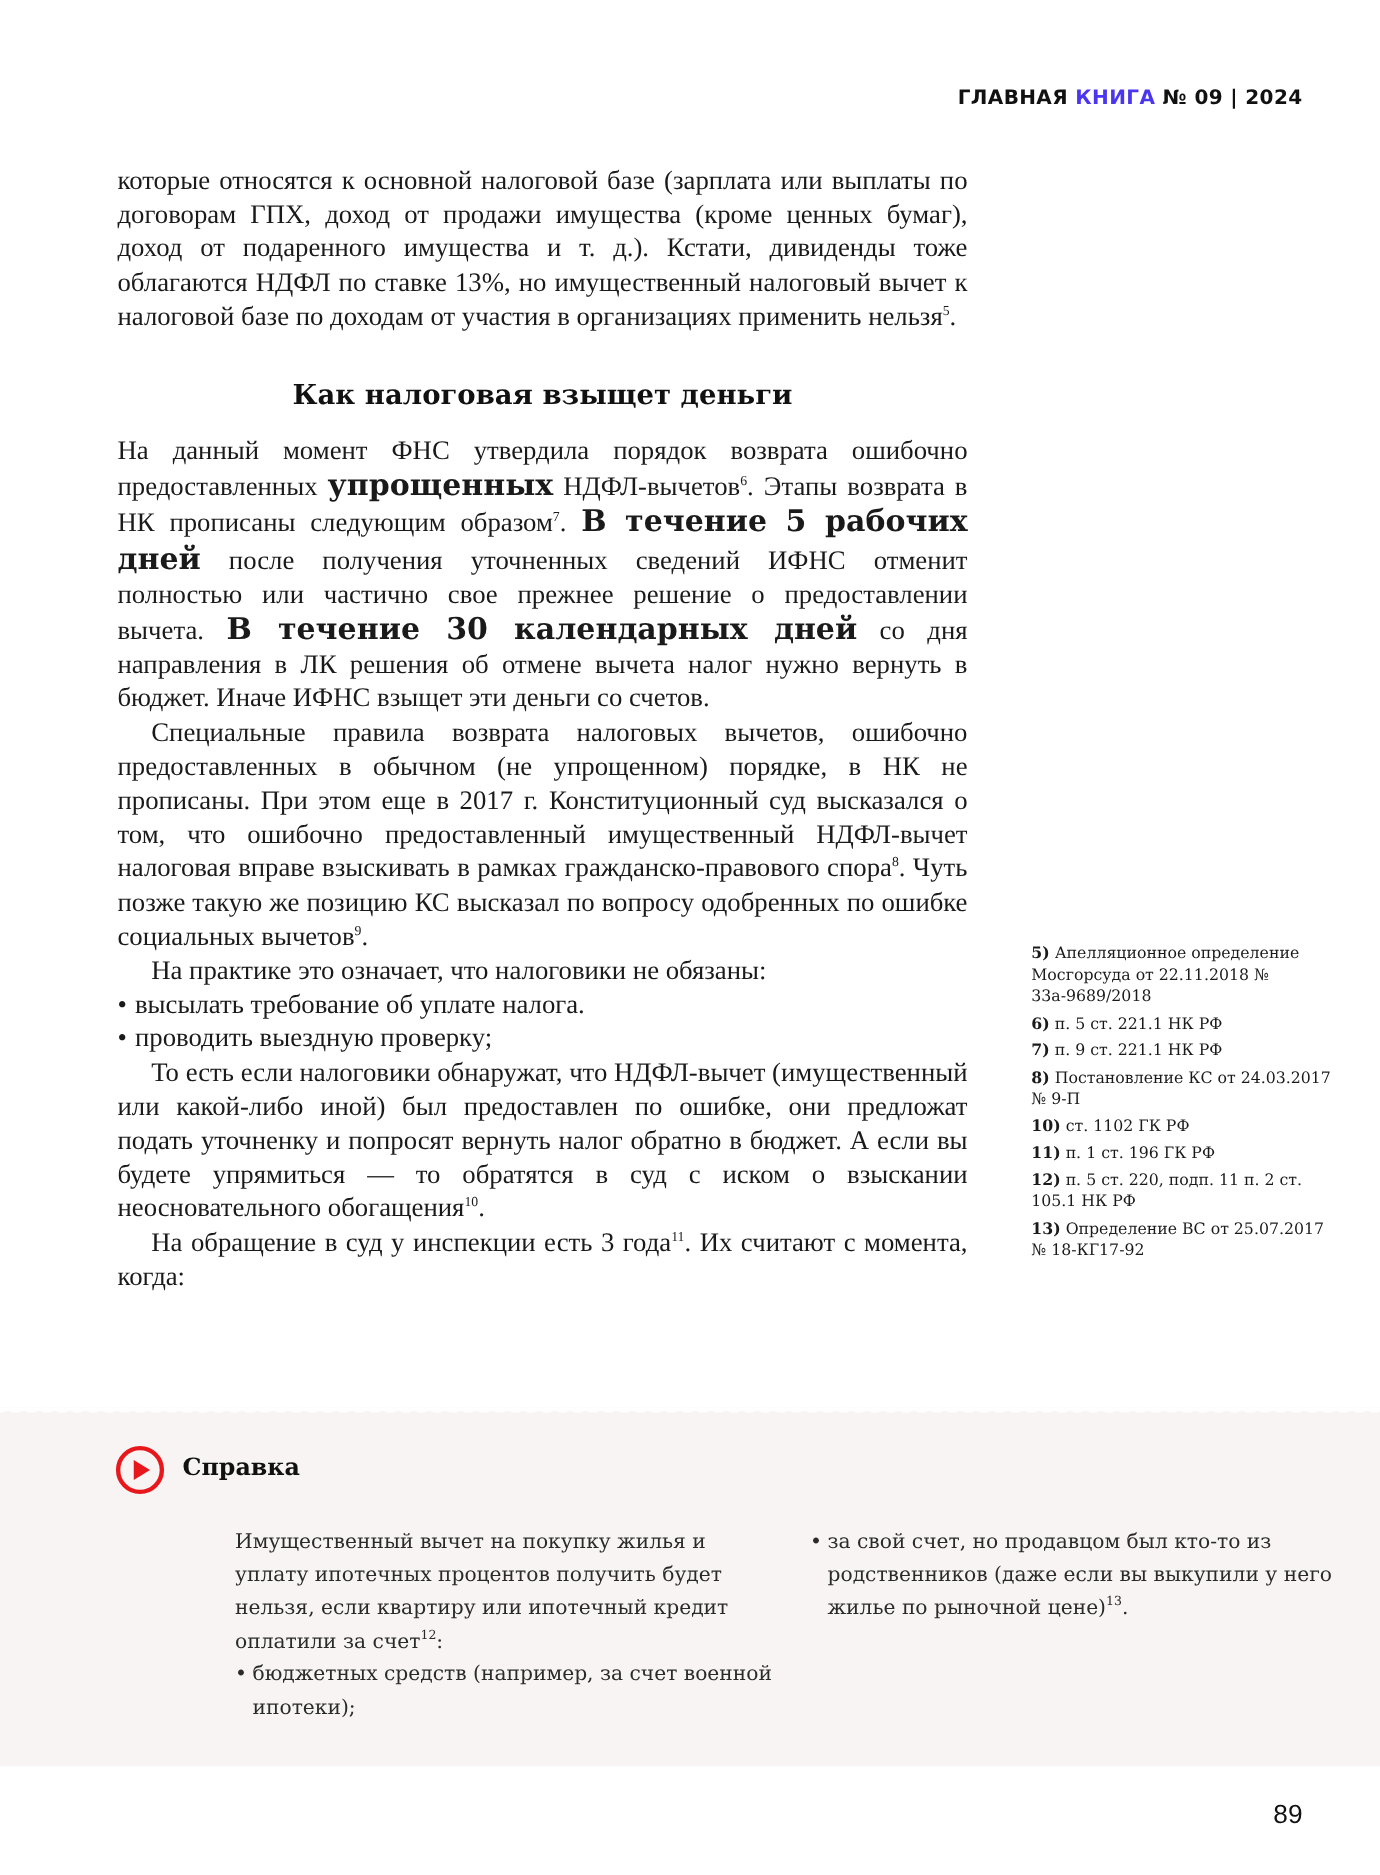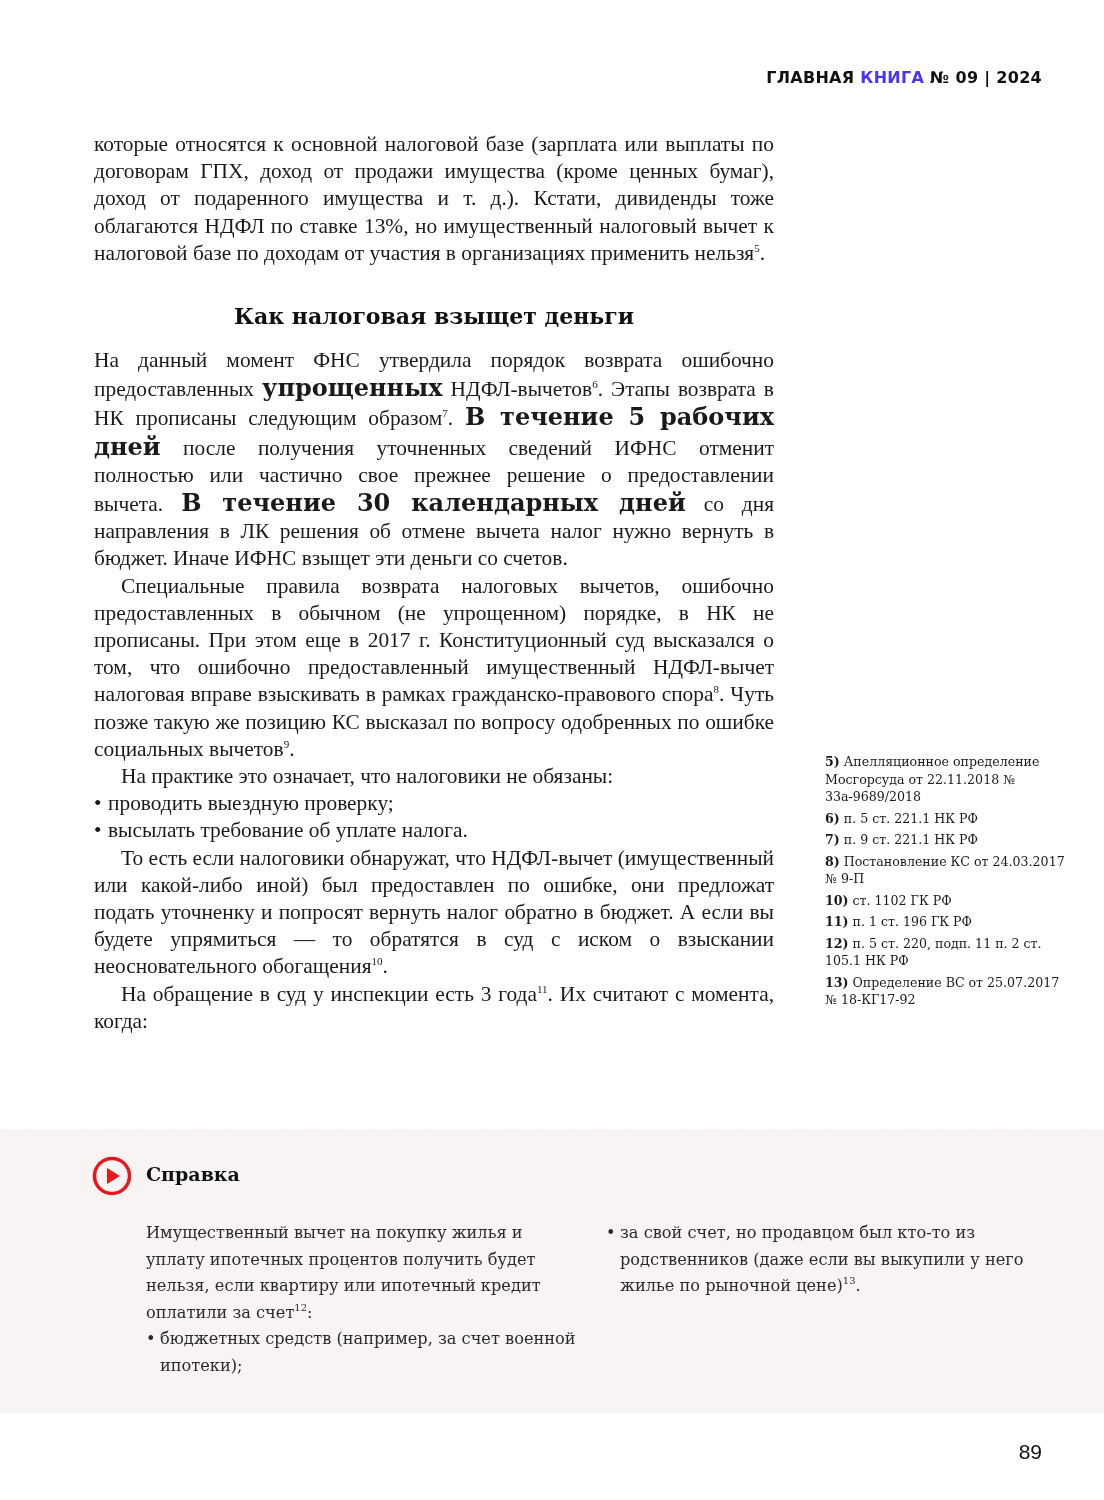--- a/index.html
+++ b/index.html
@@ -50,21 +50,21 @@
   }
   .sb-icon {
     position: absolute; left: 92px; top: 1156px; width: 40px; height: 40px;
   }
   .sb-title {
     position: absolute; left: 146px; top: 1163px;
     font-family: "DejaVu Serif", serif; font-weight: bold; font-size: 19px; color: #111;
   }
   .sb-col {
     position: absolute; top: 1220px; width: 440px;
-    font-family: "DejaVu Serif", serif; font-size: 16.2px; line-height: 26.5px; color: #2a2a2a;
+    font-family: "DejaVu Serif", serif; font-size: 16.2px; line-height: 26.5px; color: #2a2a2a; margin-left: 42px;
   }
   .sb-col p { margin: 0; }
   .sb-col ul { list-style: none; margin: 0; padding: 0; }
   .sb-col ul li { position: relative; padding-left: 14px; }
   .sb-col ul li::before { content: "•"; position: absolute; left: 0; }
   .sb-col sup { font-size: 10px; line-height: 0; vertical-align: 7px; }
   .sb-left { left: 146px; }
   .sb-right { left: 606px; }
 
   .page-number {
@@ -86,22 +86,22 @@
 
   <h2>Как налоговая взыщет деньги</h2>
 
   <p><span>На данный момент ФНС утвердила порядок возврата ошибочно предоставленных </span><b>упрощенных</b><span> НДФЛ-вычетов</span><sup>6</sup><span>. Этапы возврата в НК прописаны следующим образом</span><sup>7</sup><span>. </span><b>В течение 5 рабочих дней</b><span> после получения уточненных сведений ИФНС отменит полностью или частично свое прежнее решение о предоставлении вычета. </span><b>В течение 30 календарных дней</b><span> со дня направления в ЛК решения об отмене вычета налог нужно вернуть в бюджет. Иначе ИФНС взыщет эти деньги со счетов.</span></p>
 
   <p class="indent"><span>Специальные правила возврата налоговых вычетов, ошибочно предоставленных в обычном (не упрощенном) порядке, в НК не прописаны. При этом еще в 2017 г. Конституционный суд высказался о том, что ошибочно предоставленный имущественный НДФЛ-вычет налоговая вправе взыскивать в рамках гражданско-правового спора</span><sup>8</sup><span>. Чуть позже такую же позицию КС высказал по вопросу одобренных по ошибке социальных вычетов</span><sup>9</sup><span>.</span></p>
 
   <p class="indent">На практике это означает, что налоговики не обязаны:</p>
 
   <ul>
+    <li>высылать требование об уплате налога.</li>
     <li>проводить выездную проверку;</li>
-    <li>высылать требование об уплате налога.</li>
   </ul>
 
   <p class="indent"><span>То есть если налоговики обнаружат, что НДФЛ-вычет (имущественный или какой-либо иной) был предоставлен по ошибке, они предложат подать уточненку и попросят вернуть налог обратно в бюджет. А если вы будете упрямиться — то обратятся в суд с иском о взыскании неосновательного обогащения</span><sup>10</sup><span>.</span></p>
 
   <p class="indent"><span>На обращение в суд у инспекции есть 3 года</span><sup>11</sup><span>. Их считают с момента, когда:</span></p>
 </div>
 
 <div class="notes">
   <div class="note"><span class="num">5)</span> <span>Апелляционное определение Мосгорсуда от 22.11.2018 № 33а-9689/2018</span></div>
   <div class="note"><span class="num">6)</span> <span>п. 5 ст. 221.1 НК РФ</span></div>

